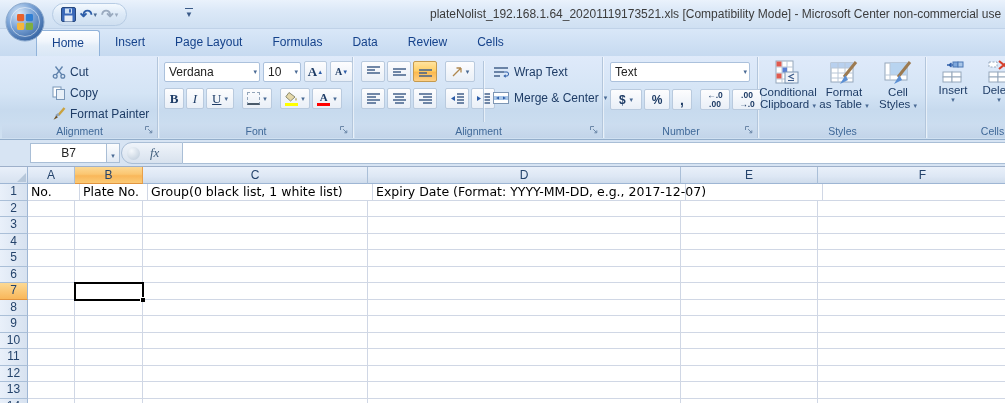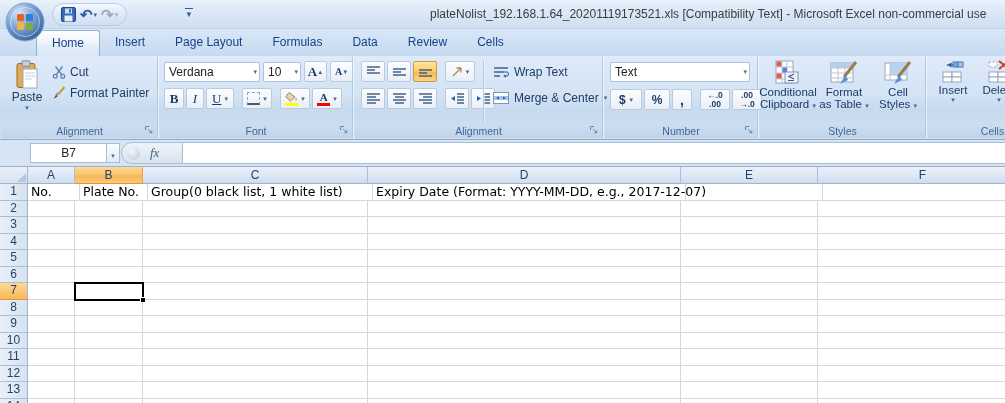--- a/index.html
+++ b/index.html
@@ -141,21 +141,21 @@
       <span class="qbtn">
           <span class="undo-glyph">↶</span>
           <span class="mini-caret">▾</span>
         </span>
       <span class="qbtn">
           <span class="redo-glyph">↷</span>
           <span class="mini-caret" style="color:#9aaabf">▾</span>
         </span>
     </div>
     <div id="qat-customize">▼</div>
-    <div id="title-text">plateNolist_192.168.1.64_20201119173521.xls  [Compatibility Text] - Microsoft Excel non-commercial use</div>
+    <div id="title-text">plateNolist_192.168.1.64_20201119173521.xls  [Compatibility Mode] - Microsoft Center non-commercial use</div>
   </div>
 
   <div id="office-btn">
     <svg width="40" height="40" viewBox="0 0 40 40">
       <defs>
         <radialGradient id="ob1" cx="35%" cy="28%" r="80%">
           <stop offset="0%" stop-color="#d8e8f8"></stop>
             <stop offset="45%" stop-color="#7ea6d8"></stop>
             <stop offset="100%" stop-color="#2f5e9e"></stop>
         </radialGradient>
@@ -177,38 +177,35 @@
       <div class="tab">Formulas</div>
       <div class="tab">Data</div>
       <div class="tab">Review</div>
       <div class="tab">Cells</div>
     </div>
   </div>
 
   <div id="ribbon">
 
     <div class="group" id="g-clipboard">
-      <div id="paste-btn" class="bigbtn">
-        <svg width="26" height="30" viewBox="0 0 26 30">
-          <rect x="3" y="3.5" width="18" height="24" rx="2" fill="#e0aa58" stroke="#9c6b22"></rect>
-          <rect x="8" y="0.8" width="8" height="5.5" rx="1" fill="#c2cedd" stroke="#7d8da0"></rect>
-          <rect x="9" y="9" width="14" height="19" fill="#ffffff" stroke="#9aa8b8"></rect>
-          <path d="M11 13h10M11 16h10M11 19h7" stroke="#c2cedd"></path>
-        </svg>
-        <span class="btn-label">Paste</span>
-        <span class="caret">▾</span>
-      </div>
       <div id="clip-small">
         <div class="smallrow">
           <svg width="14" height="14" viewBox="0 0 14 14">
             <path d="M3.5 1.5 L10 10 M10.5 1.5 L4 10" stroke="#5f82ac" stroke-width="1.3"></path>
             <circle cx="3.2" cy="11.3" r="1.9" fill="none" stroke="#5f82ac" stroke-width="1.3"></circle>
             <circle cx="10.8" cy="11.3" r="1.9" fill="none" stroke="#5f82ac" stroke-width="1.3"></circle>
           </svg>
           <span class="btn-label">Cut</span>
+        </div>
+        <div class="smallrow">
+          <svg width="14" height="14" viewBox="0 0 14 14">
+            <rect x="1" y="1" width="8" height="10" fill="#fff" stroke="#7a97b8"></rect>
+            <rect x="4.5" y="3.5" width="8" height="10" fill="#e8f0f8" stroke="#7a97b8"></rect>
+          </svg>
+          <span class="btn-label">Copy</span>
         </div>
         <div class="smallrow">
           <svg width="14" height="14" viewBox="0 0 14 14">
             <path d="M12.5 1 L6.5 8" stroke="#caa23e" stroke-width="2.4"></path>
             <path d="M6.8 7.2 L4 9" stroke="#8fa2b8" stroke-width="2.6"></path>
             <path d="M4.2 8.6 L1.5 12.8 L5.8 10.4 Z" fill="#6d4f1f"></path>
           </svg>
           <span class="btn-label">Format Painter</span>
         </div>
       </div>

